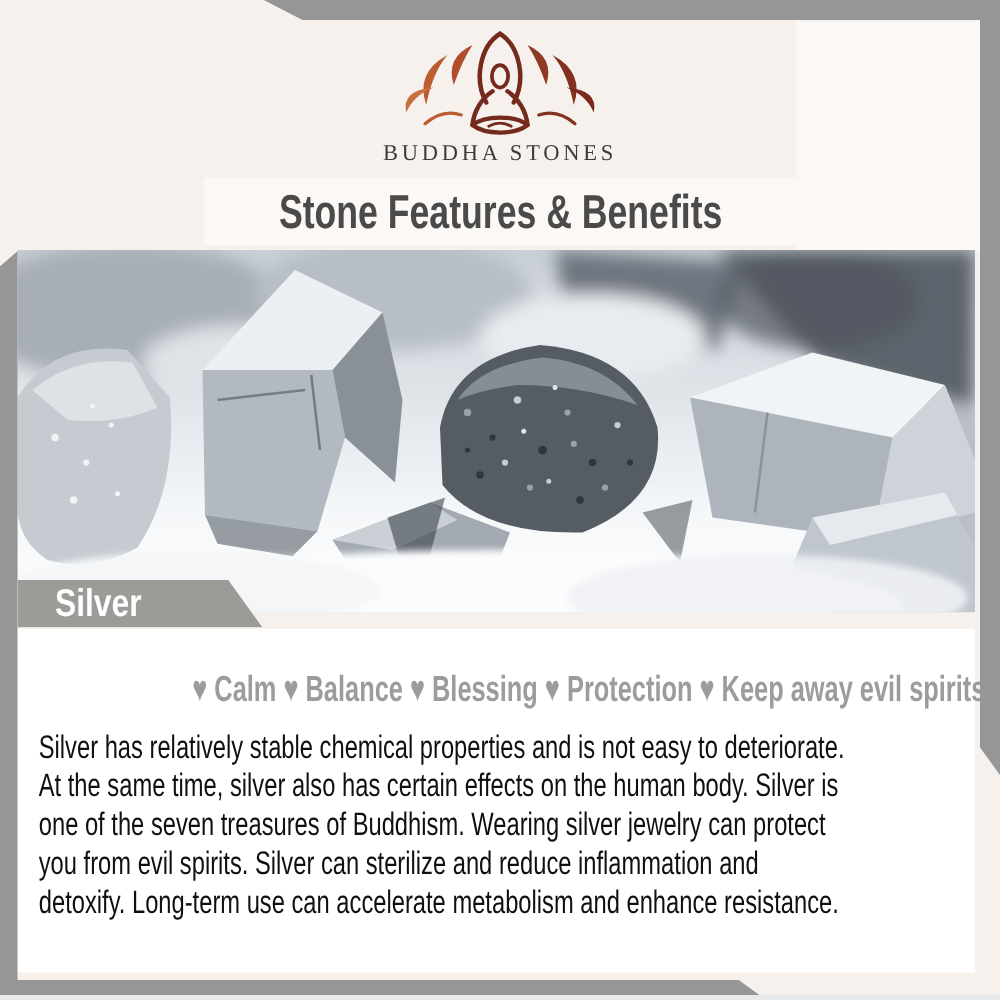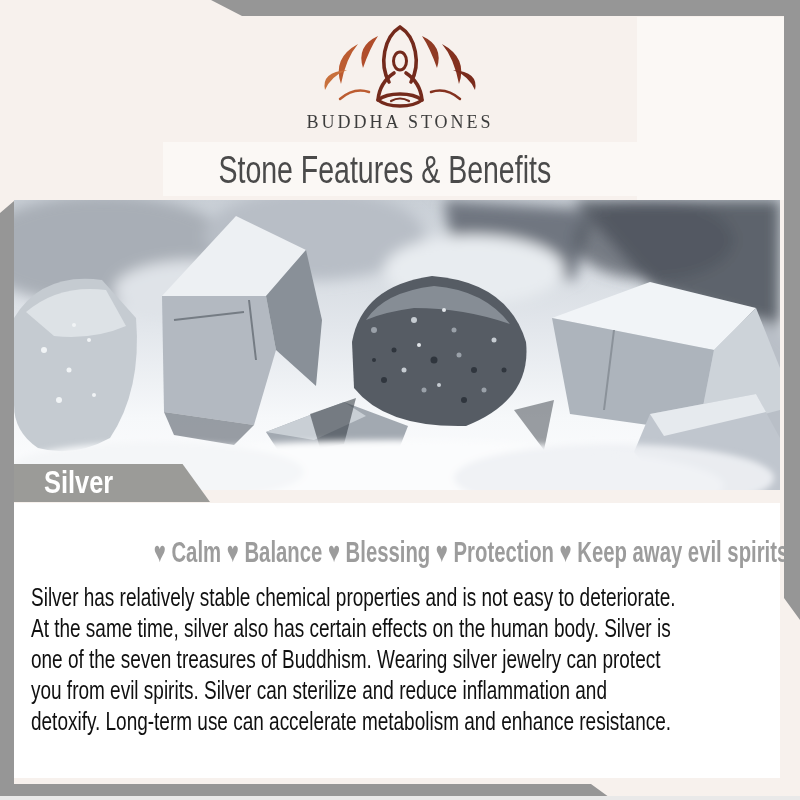--- a/index.html
+++ b/index.html
@@ -23,22 +23,22 @@
   
   .logo-wrap{position:absolute;left:320px;top:24px;width:160px;height:88px;z-index:2;}
   .brand-name{
     position:absolute;left:0;top:112px;width:800px;height:26px;z-index:2;
     text-align:center;font-family:"Liberation Serif",serif;
     font-size:18px;letter-spacing:3px;color:var(--brand-dark,#3c3c3c);
   }
   
   .page-title{
     position:absolute;left:163px;top:142px;width:474px;height:54px;line-height:56px;
-    text-align:left;z-index:2;
-    font-size:38px;font-weight:normal;color:var(--title-dark,#4a4a4a);
+    text-align:center;z-index:2;
+    font-size:38px;font-weight:bold;color:var(--title-dark,#4a4a4a);
     white-space:nowrap;
   }
   .cond-c{display:inline-block;transform:scaleX(.75);transform-origin:50% 50%;}
   
   .photo{
     position:absolute;left:14px;top:200px;width:766px;height:290px;z-index:1;
     overflow:hidden;background:#dfe3e8;
   }
   .photo svg{display:block;width:766px;height:290px;}
   

